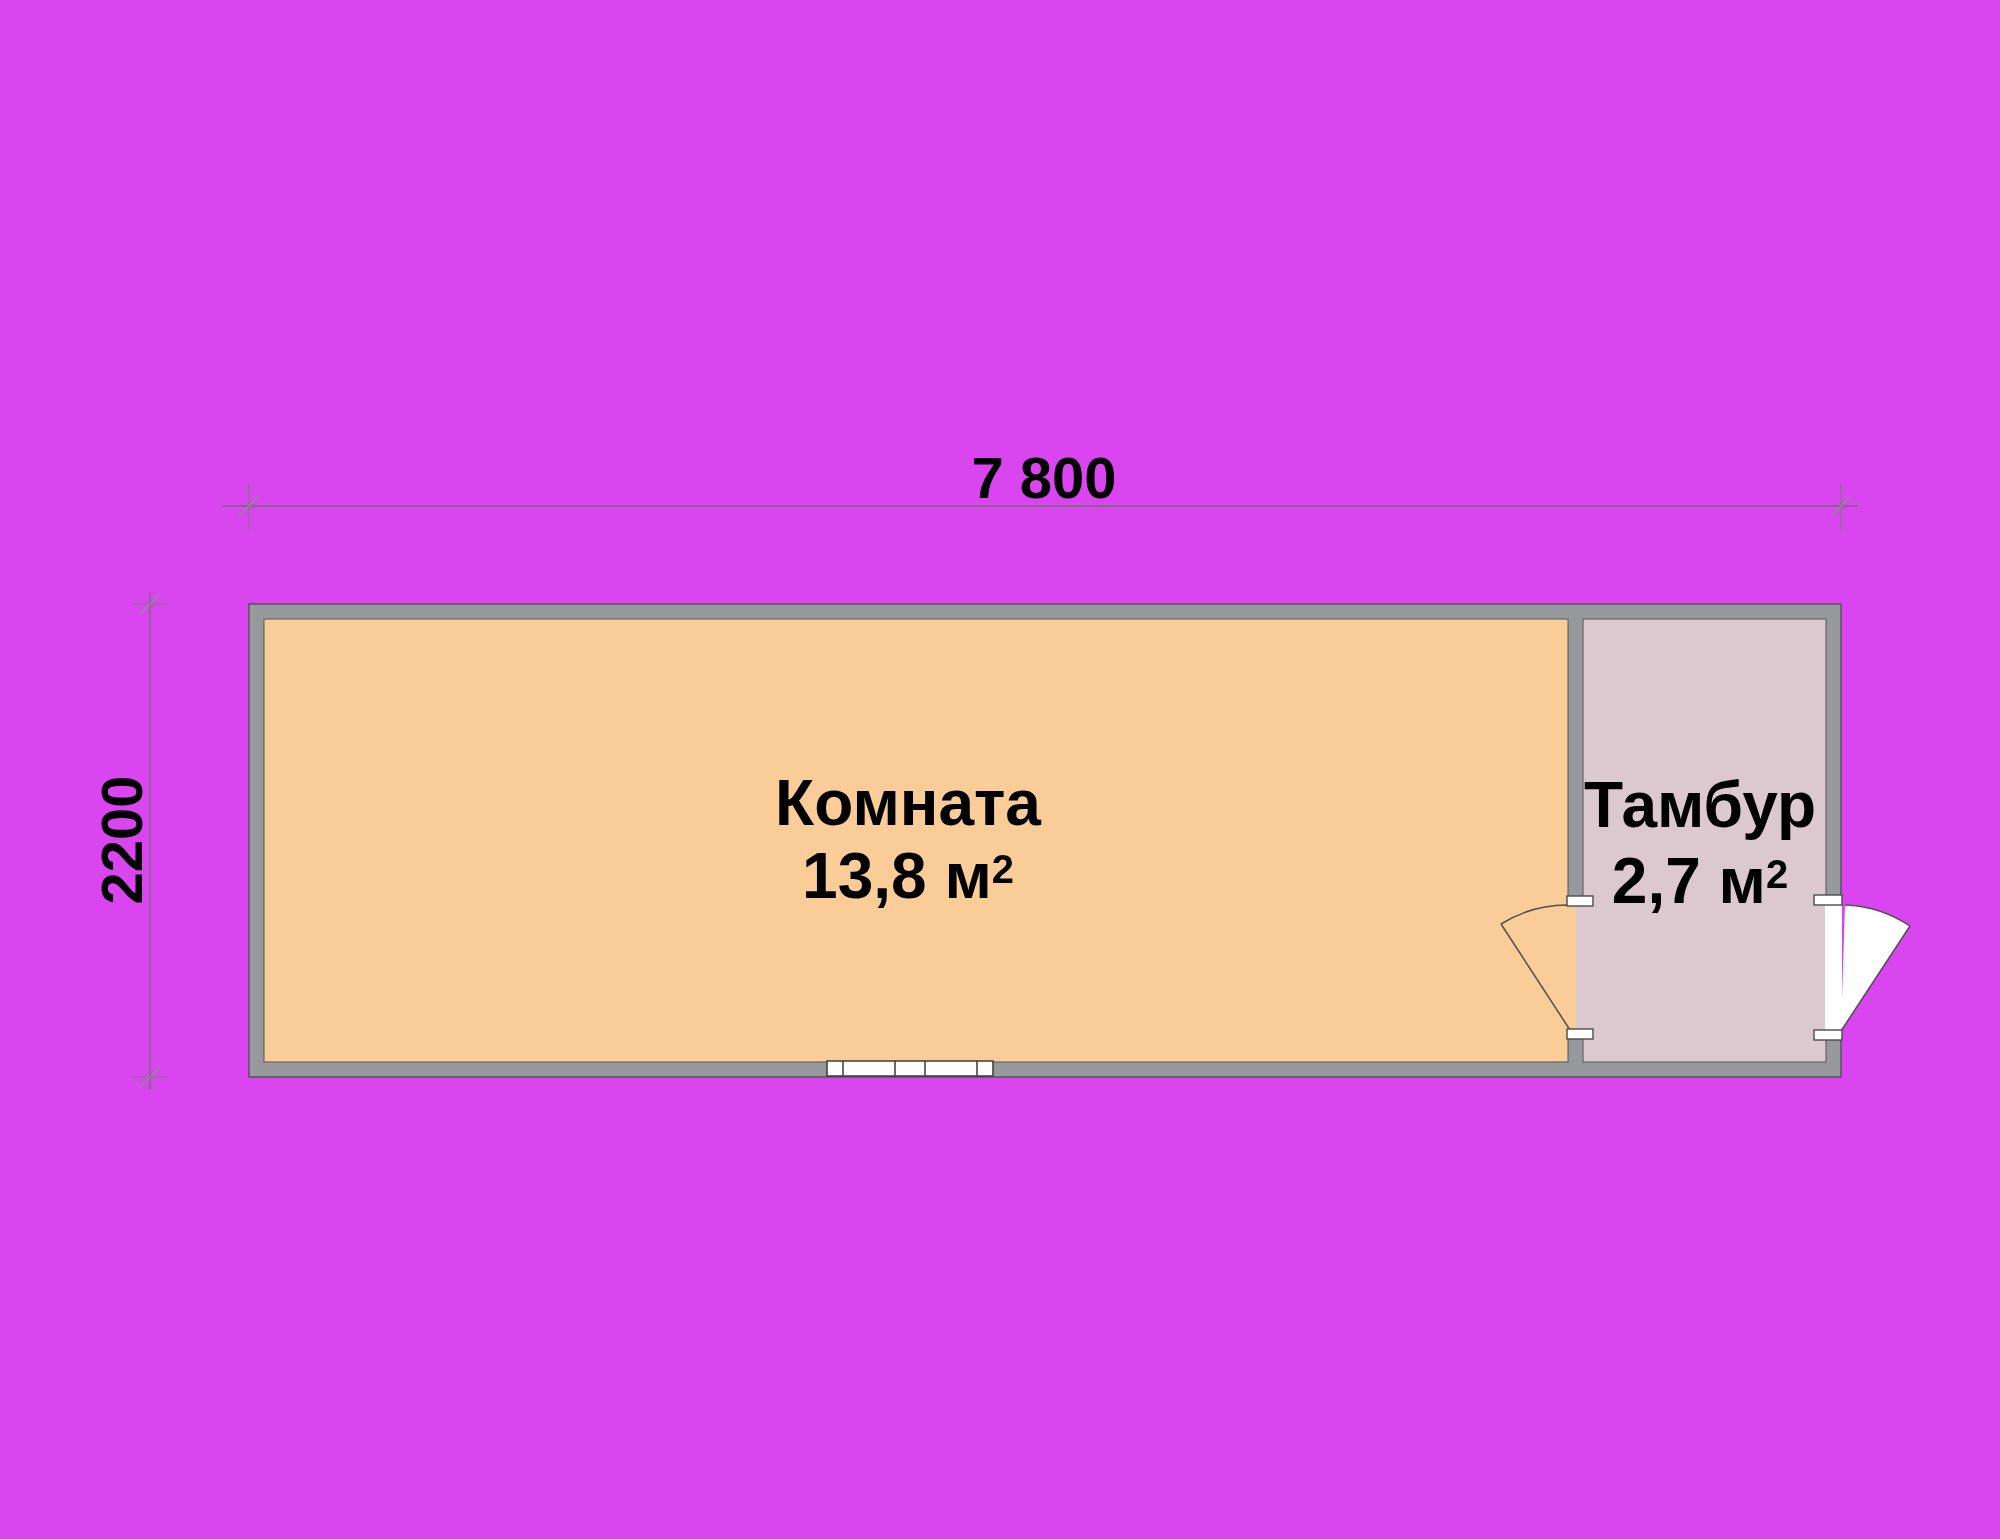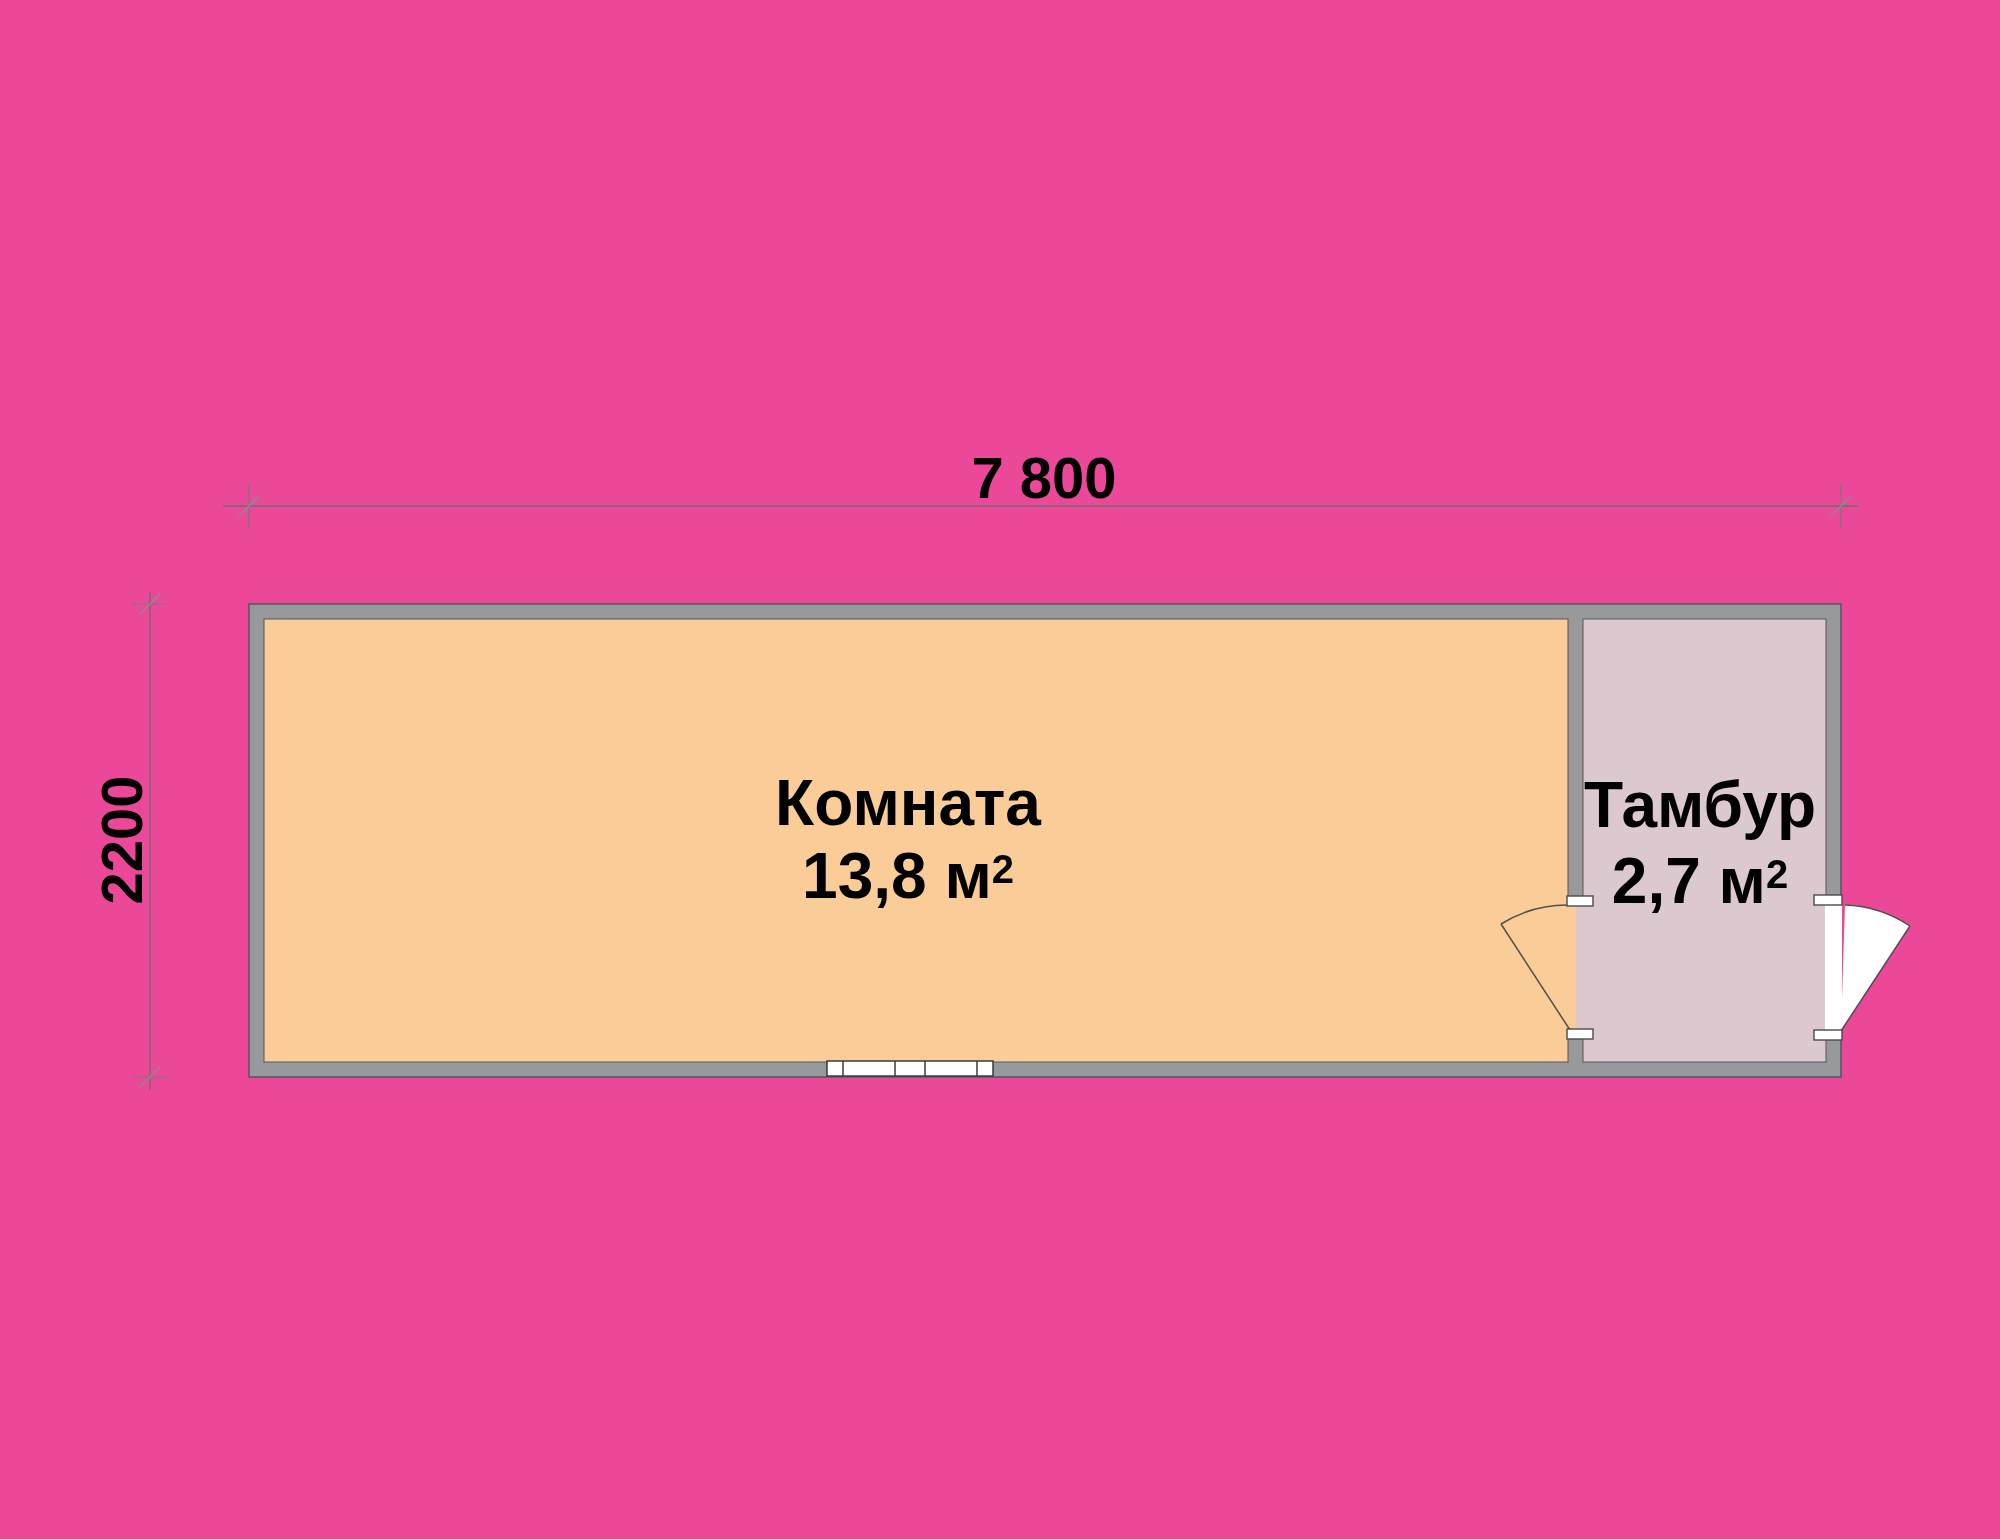--- a/index.html
+++ b/index.html
@@ -1,20 +1,20 @@
 <!DOCTYPE html>
 <html><head>
 <meta charset="utf-8">
 <style>
   html, body { margin: 0; padding: 0; background: #ffffff; }
   .canvas {
     position: relative;
     width: 2000px;
     height: 1539px;
-    background: #ec4899;
+    background: #d946ef;
     overflow: hidden;
     font-family: "Liberation Sans", sans-serif;
   }
   svg { position: absolute; left: 0; top: 0; }
   .dim-text {
     font-family: "Liberation Sans", sans-serif;
     font-size: 58px;
     font-weight: bold;
     fill: #000000;
   }

